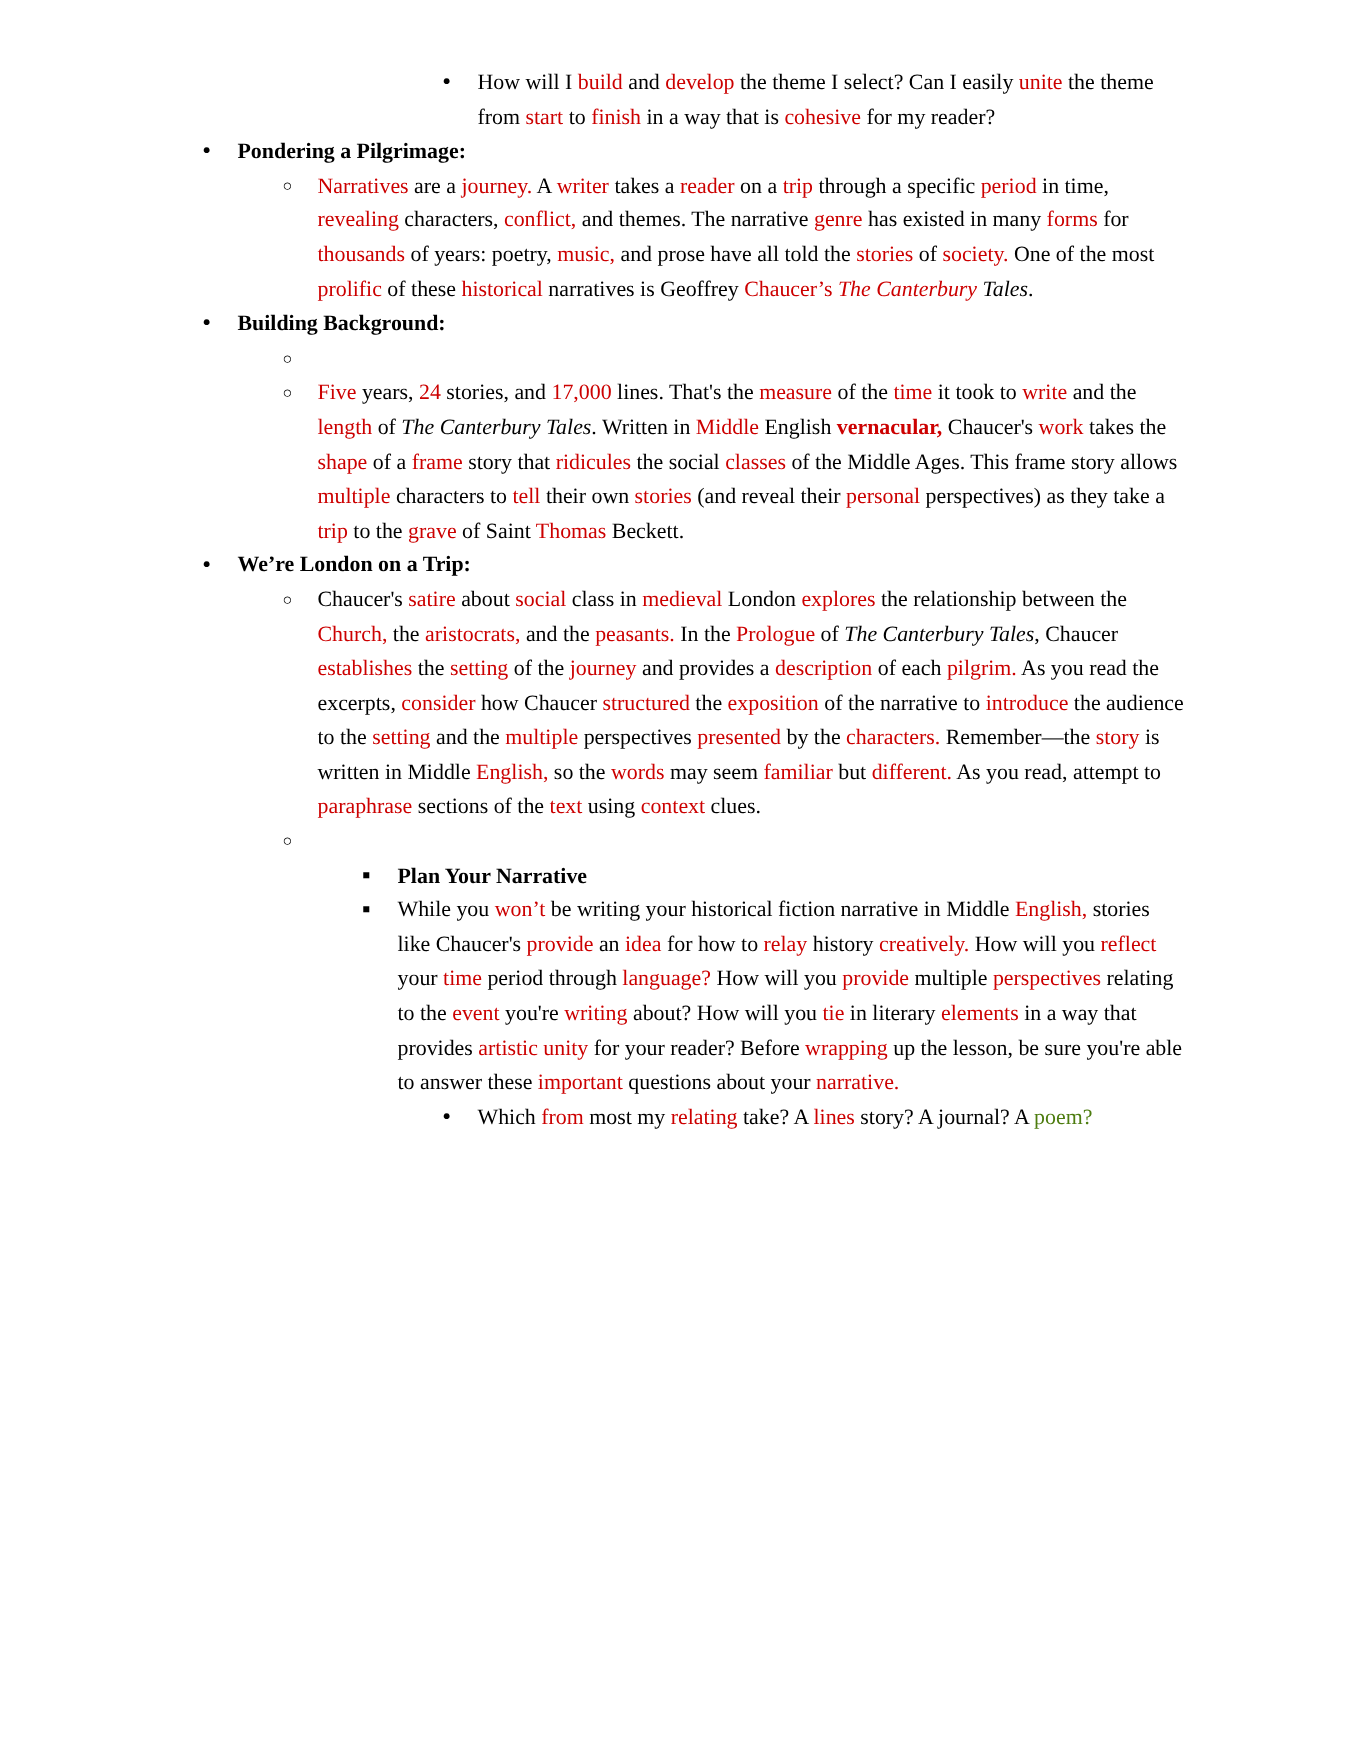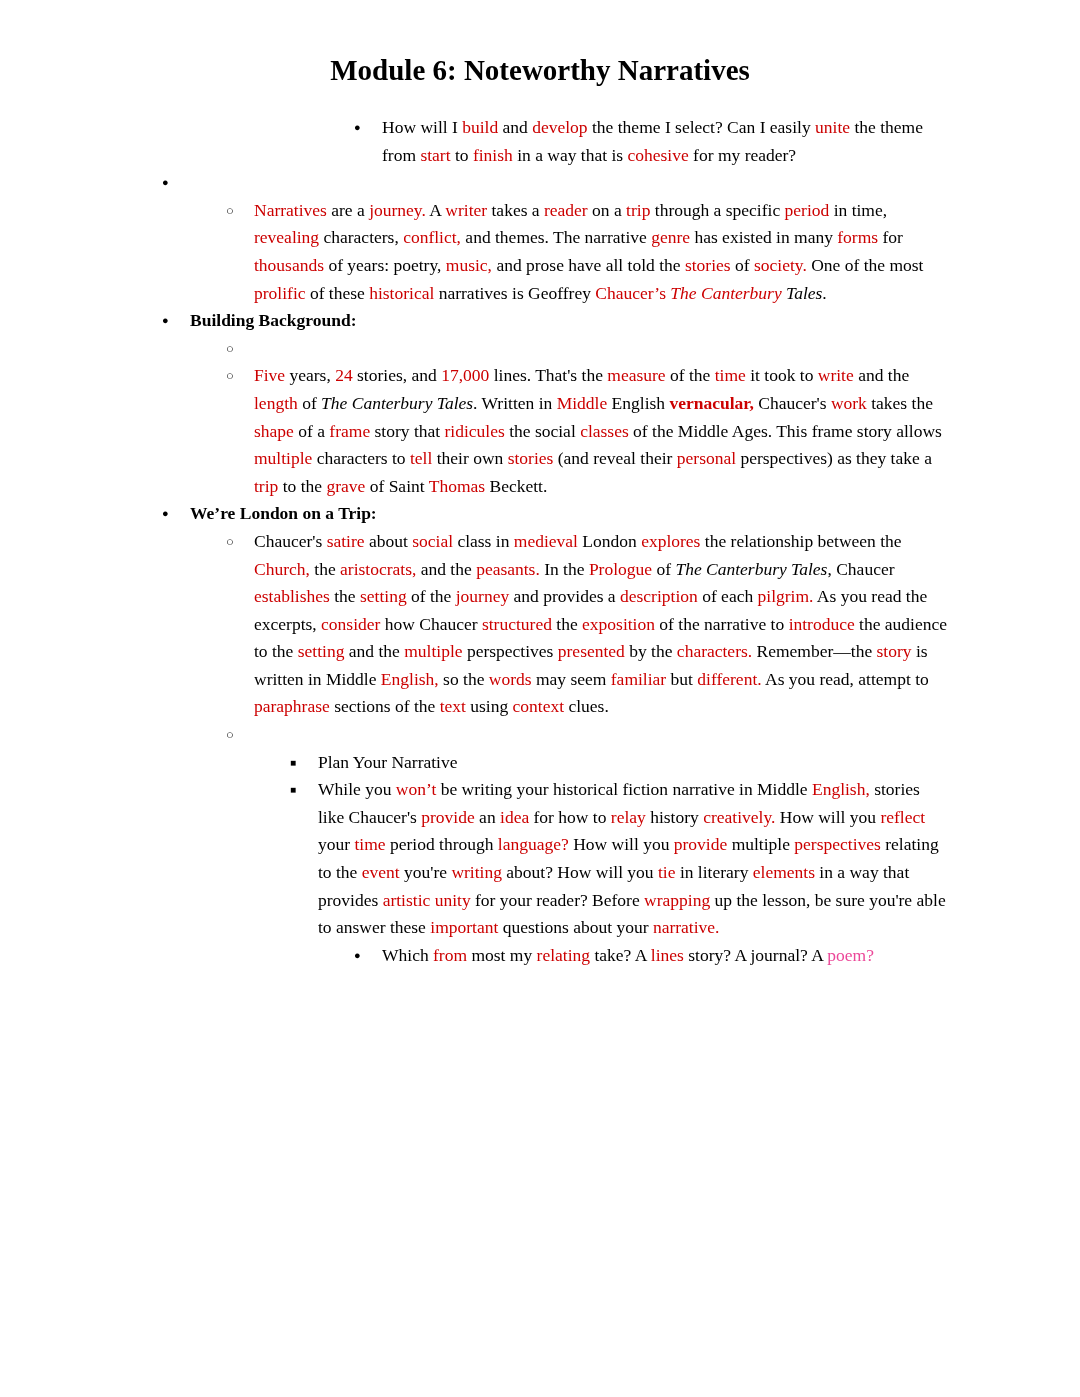--- a/index.html
+++ b/index.html
@@ -40,28 +40,28 @@
   }
   .marker-disc   { font-size: 11px; }
   .marker-circle { font-size: 13px; }
   .marker-square { font-size: 10px; }
   .txt { flex: 1 1 auto; }
 </style>
 </head>
 <body>
 
 <div class="page">
-  <h1 class="title">Module 6: Noteworthy Narratives</h1>
   <div class="doc-body" id="doc-body">
       <div class="li level-4">
         <span class="marker marker-disc">●</span>
         <span class="txt"><span>How will I </span><span style="color: rgb(204, 0, 0);">build</span><span> and </span><span style="color: rgb(204, 0, 0);">develop</span><span> the theme I select? Can I easily </span><span style="color: rgb(204, 0, 0);">unite</span><span> the theme from </span><span style="color: rgb(204, 0, 0);">start</span><span> to </span><span style="color: rgb(204, 0, 0);">finish</span><span> in a way that is </span><span style="color: rgb(204, 0, 0);">cohesive</span><span> for my reader?</span></span>
       </div>
       <div class="li level-1">
         <span class="marker marker-disc">●</span>
+        <span class="txt"><span style="font-weight: 700;">Pondering a Pilgrimage:</span></span>
       </div>
       <div class="li level-2">
         <span class="marker marker-circle">○</span>
         <span class="txt"><span style="color: rgb(204, 0, 0);">Narratives</span><span> are a </span><span style="color: rgb(204, 0, 0);">journey.</span><span> A </span><span style="color: rgb(204, 0, 0);">writer</span><span> takes a </span><span style="color: rgb(204, 0, 0);">reader</span><span> on a </span><span style="color: rgb(204, 0, 0);">trip</span><span> through a specific </span><span style="color: rgb(204, 0, 0);">period</span><span> in time, </span><span style="color: rgb(204, 0, 0);">revealing</span><span> characters, </span><span style="color: rgb(204, 0, 0);">conflict,</span><span> and themes. The narrative </span><span style="color: rgb(204, 0, 0);">genre</span><span> has existed in many </span><span style="color: rgb(204, 0, 0);">forms</span><span> for </span><span style="color: rgb(204, 0, 0);">thousands</span><span> of years: poetry, </span><span style="color: rgb(204, 0, 0);">music,</span><span> and prose have all told the </span><span style="color: rgb(204, 0, 0);">stories</span><span> of </span><span style="color: rgb(204, 0, 0);">society.</span><span> One of the most </span><span style="color: rgb(204, 0, 0);">prolific</span><span> of these </span><span style="color: rgb(204, 0, 0);">historical</span><span> narratives is Geoffrey </span><span style="color: rgb(204, 0, 0);">Chaucer’s </span><span style="color: rgb(204, 0, 0); font-style: italic;">The Canterbury</span><span style="font-style: italic;"> Tales</span><span>.</span></span>
       </div>
       <div class="li level-1">
         <span class="marker marker-disc">●</span>
         <span class="txt"><span style="font-weight: 700;">Building Background:</span></span>
       </div>
       <div class="li level-2">
@@ -77,24 +77,24 @@
       </div>
       <div class="li level-2">
         <span class="marker marker-circle">○</span>
         <span class="txt"><span>Chaucer's </span><span style="color: rgb(204, 0, 0);">satire</span><span> about </span><span style="color: rgb(204, 0, 0);">social</span><span> class in </span><span style="color: rgb(204, 0, 0);">medieval</span><span> London </span><span style="color: rgb(204, 0, 0);">explores</span><span> the relationship between the </span><span style="color: rgb(204, 0, 0);">Church,</span><span> the </span><span style="color: rgb(204, 0, 0);">aristocrats,</span><span> and the </span><span style="color: rgb(204, 0, 0);">peasants.</span><span> In the </span><span style="color: rgb(204, 0, 0);">Prologue</span><span> of </span><span style="font-style: italic;">The Canterbury Tales</span><span>, Chaucer </span><span style="color: rgb(204, 0, 0);">establishes</span><span> the </span><span style="color: rgb(204, 0, 0);">setting</span><span> of the </span><span style="color: rgb(204, 0, 0);">journey</span><span> and provides a </span><span style="color: rgb(204, 0, 0);">description</span><span> of each </span><span style="color: rgb(204, 0, 0);">pilgrim.</span><span> As you read the excerpts, </span><span style="color: rgb(204, 0, 0);">consider</span><span> how Chaucer </span><span style="color: rgb(204, 0, 0);">structured</span><span> the </span><span style="color: rgb(204, 0, 0);">exposition</span><span> of the narrative to </span><span style="color: rgb(204, 0, 0);">introduce</span><span> the audience to the </span><span style="color: rgb(204, 0, 0);">setting</span><span> and the </span><span style="color: rgb(204, 0, 0);">multiple</span><span> perspectives </span><span style="color: rgb(204, 0, 0);">presented</span><span> by the </span><span style="color: rgb(204, 0, 0);">characters.</span><span> Remember—the </span><span style="color: rgb(204, 0, 0);">story</span><span> is written in Middle </span><span style="color: rgb(204, 0, 0);">English,</span><span> so the </span><span style="color: rgb(204, 0, 0);">words</span><span> may seem </span><span style="color: rgb(204, 0, 0);">familiar</span><span> but </span><span style="color: rgb(204, 0, 0);">different.</span><span> As you read, attempt to </span><span style="color: rgb(204, 0, 0);">paraphrase</span><span> sections of the </span><span style="color: rgb(204, 0, 0);">text</span><span> using </span><span style="color: rgb(204, 0, 0);">context</span><span> clues.</span></span>
       </div>
       <div class="li level-2">
         <span class="marker marker-circle">○</span>
       </div>
       <div class="li level-3">
         <span class="marker marker-square">■</span>
-        <span class="txt"><span style="font-weight: 400;">Plan Your Narrative</span></span>
+        <span class="txt"><span style="font-weight: 700;">Plan Your Narrative</span></span>
       </div>
       <div class="li level-3">
         <span class="marker marker-square">■</span>
         <span class="txt"><span>While you </span><span style="color: rgb(204, 0, 0);">won’t</span><span> be writing your historical fiction narrative in Middle </span><span style="color: rgb(204, 0, 0);">English,</span><span> stories like Chaucer's </span><span style="color: rgb(204, 0, 0);">provide</span><span> an </span><span style="color: rgb(204, 0, 0);">idea</span><span> for how to </span><span style="color: rgb(204, 0, 0);">relay</span><span> history </span><span style="color: rgb(204, 0, 0);">creatively.</span><span> How will you </span><span style="color: rgb(204, 0, 0);">reflect</span><span> your </span><span style="color: rgb(204, 0, 0);">time</span><span> period through </span><span style="color: rgb(204, 0, 0);">language?</span><span> How will you </span><span style="color: rgb(204, 0, 0);">provide</span><span> multiple </span><span style="color: rgb(204, 0, 0);">perspectives</span><span> relating to the </span><span style="color: rgb(204, 0, 0);">event</span><span> you're </span><span style="color: rgb(204, 0, 0);">writing</span><span> about? How will you </span><span style="color: rgb(204, 0, 0);">tie</span><span> in literary </span><span style="color: rgb(204, 0, 0);">elements</span><span> in a way that provides </span><span style="color: rgb(204, 0, 0);">artistic unity</span><span> for your reader? Before </span><span style="color: rgb(204, 0, 0);">wrapping</span><span> up the lesson, be sure you're able to answer these </span><span style="color: rgb(204, 0, 0);">important</span><span> questions about your </span><span style="color: rgb(204, 0, 0);">narrative.</span></span>
       </div>
       <div class="li level-4">
         <span class="marker marker-disc">●</span>
-        <span class="txt"><span>Which </span><span style="color: rgb(204, 0, 0);">from</span><span> most my </span><span style="color: rgb(204, 0, 0);">relating</span><span> take? A </span><span style="color: rgb(204, 0, 0);">lines</span><span> story? A journal? A </span><span style="color: #ec4899;">poem?</span></span>
+        <span class="txt"><span>Which </span><span style="color: rgb(204, 0, 0);">from</span><span> most my </span><span style="color: rgb(204, 0, 0);">relating</span><span> take? A </span><span style="color: rgb(204, 0, 0);">lines</span><span> story? A journal? A </span><span style="color: #4d7c0f;">poem?</span></span>
       </div>
     </div>
 </div>
 
 </body></html>

